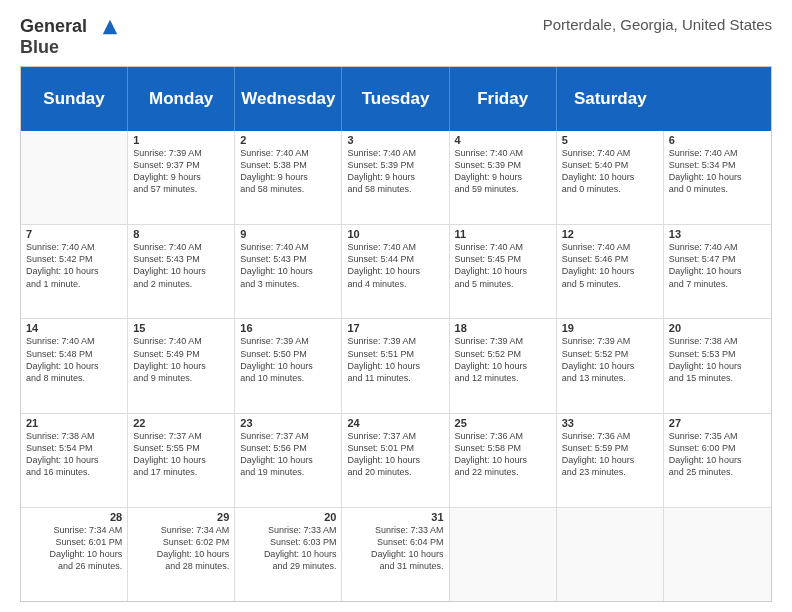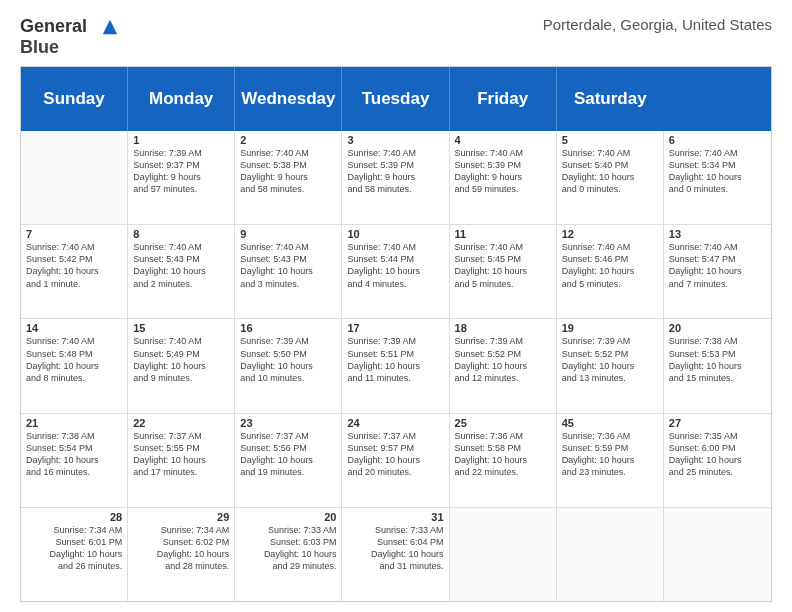--- a/index.html
+++ b/index.html
@@ -321,33 +321,33 @@
           <div class="cal-cell">
             <span class="day-num">23</span>
             <span class="cell-line">Sunrise: 7:37 AM</span>
             <span class="cell-line">Sunset: 5:56 PM</span>
             <span class="cell-line">Daylight: 10 hours</span>
             <span class="cell-line">and 19 minutes.</span>
           </div>
           <div class="cal-cell">
             <span class="day-num">24</span>
             <span class="cell-line">Sunrise: 7:37 AM</span>
-            <span class="cell-line">Sunset: 9:57 PM</span>
+            <span class="cell-line">Sunset: 5:01 PM</span>
             <span class="cell-line">Daylight: 10 hours</span>
             <span class="cell-line">and 20 minutes.</span>
           </div>
           <div class="cal-cell">
             <span class="day-num">25</span>
             <span class="cell-line">Sunrise: 7:36 AM</span>
             <span class="cell-line">Sunset: 5:58 PM</span>
             <span class="cell-line">Daylight: 10 hours</span>
             <span class="cell-line">and 22 minutes.</span>
           </div>
           <div class="cal-cell">
-            <span class="day-num">45</span>
+            <span class="day-num">33</span>
             <span class="cell-line">Sunrise: 7:36 AM</span>
             <span class="cell-line">Sunset: 5:59 PM</span>
             <span class="cell-line">Daylight: 10 hours</span>
             <span class="cell-line">and 23 minutes.</span>
           </div>
           <div class="cal-cell">
             <span class="day-num">27</span>
             <span class="cell-line">Sunrise: 7:35 AM</span>
             <span class="cell-line">Sunset: 6:00 PM</span>
             <span class="cell-line">Daylight: 10 hours</span>

